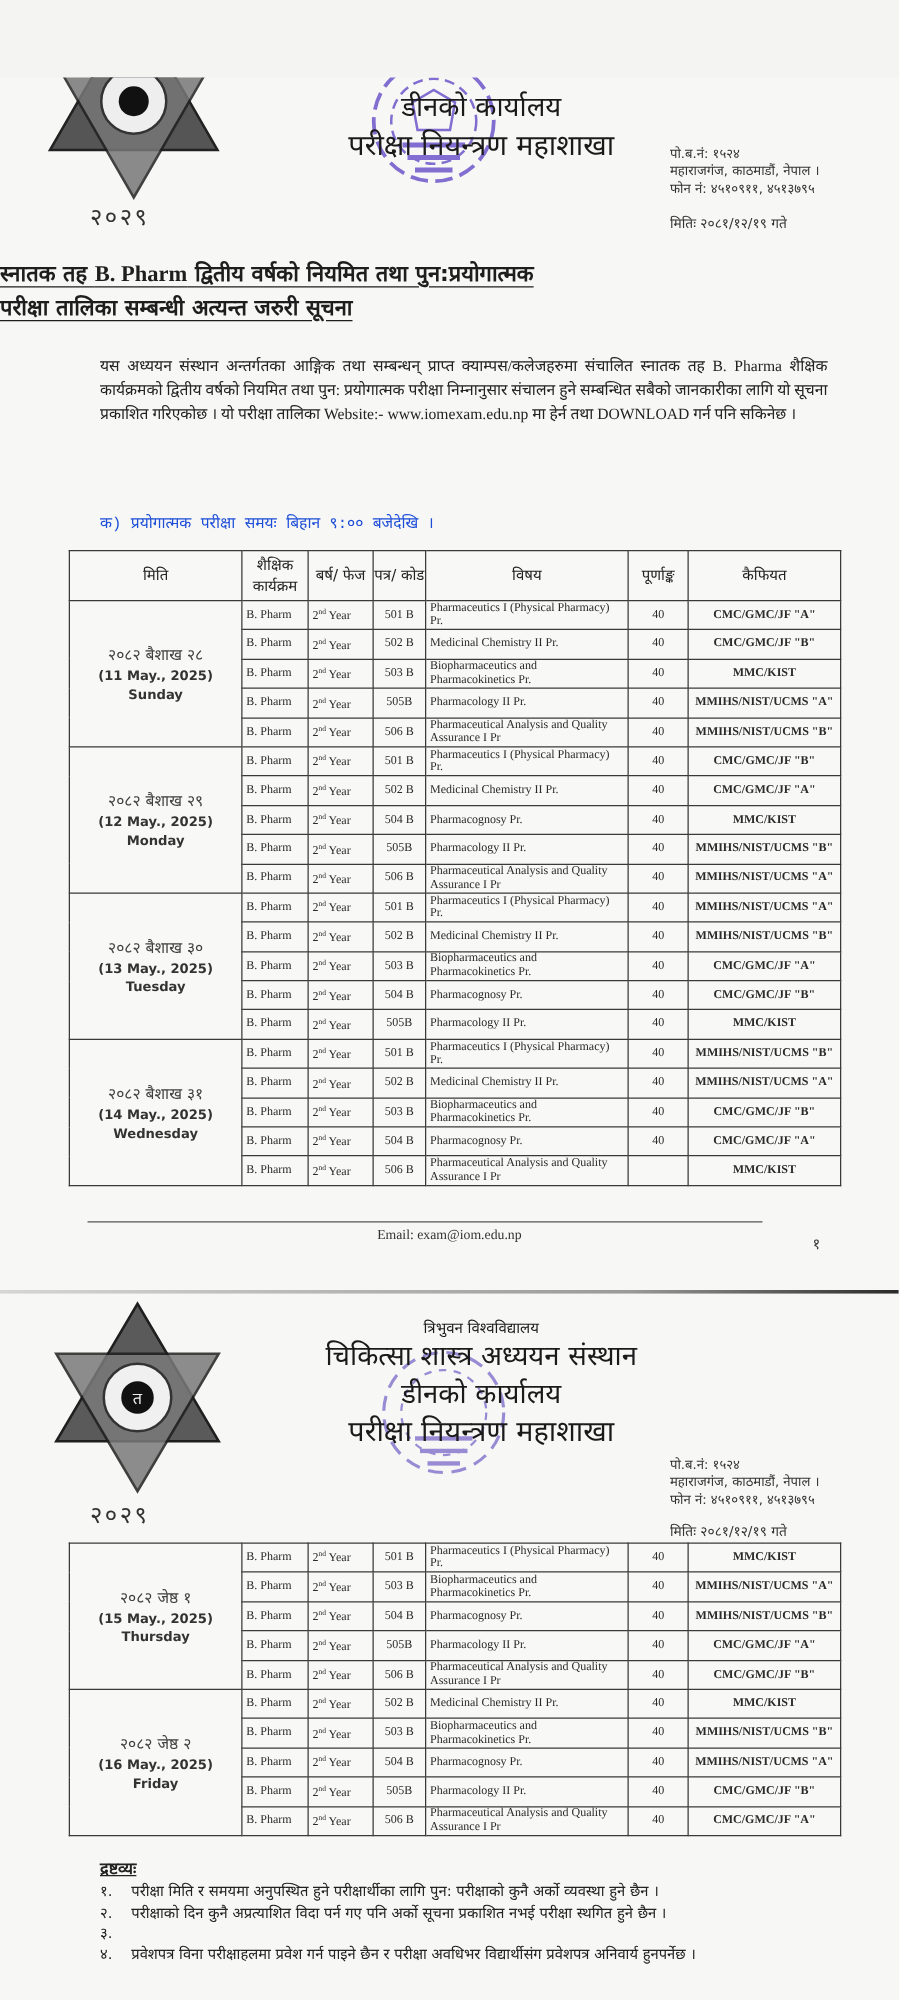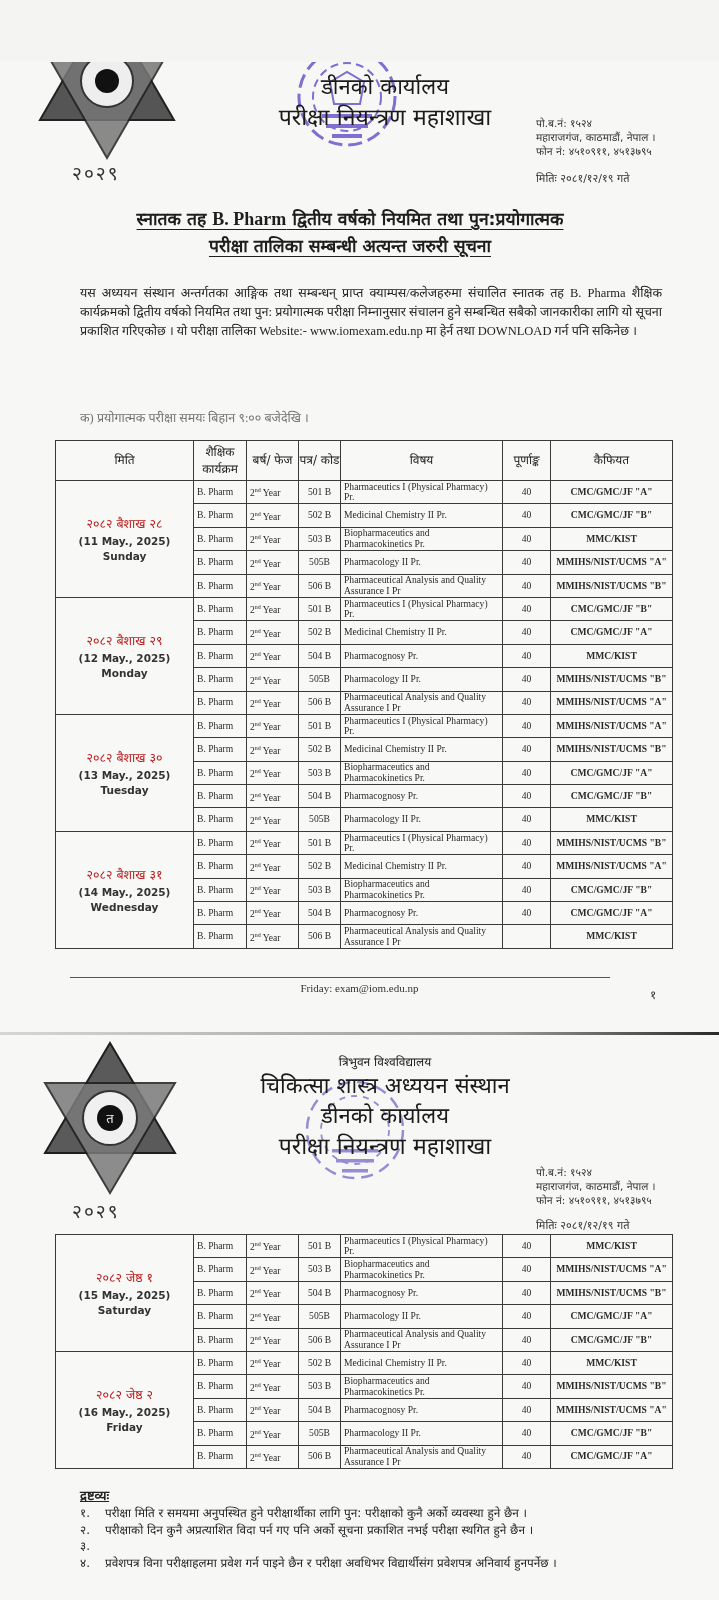--- a/index.html
+++ b/index.html
@@ -22,33 +22,33 @@
   .head-line-sm { font-size: 12px; line-height: 18px; }
   .head-line-md { font-size: 22px; line-height: 30px; }
   .head-line-lg { font-size: 23px; line-height: 30px; font-weight: 500; }
 
   .stamp { position: absolute; width: 110px; height: 110px; border-radius: 50%; opacity: 0.75; }
   .stamp svg { width: 100%; height: 100%; }
 
   .contact { position: absolute; font-family: "DejaVu Sans", sans-serif; font-size: 10.5px; line-height: 14px; color: #333; }
   .date-line { position: absolute; font-family: "DejaVu Sans", sans-serif; font-size: 11px; color: #333; }
 
-  .title { position: absolute; left: 0; width: 652px; text-align: center; font-family: "DejaVu Sans", sans-serif; font-size: 17.5px; font-weight: bold; line-height: 27px; padding-left: 48px; }
+  .title { position: absolute; left: 0; width: 652px; text-align: left; font-family: "DejaVu Sans", sans-serif; font-size: 17.5px; font-weight: bold; line-height: 27px; }
   .title span { text-decoration: underline; text-underline-offset: 4px; }
   .title .latin { font-family: "Liberation Serif", serif; font-size: 18px; }
 
   .para { position: absolute; left: 80px; width: 582px; font-family: Liberation Serif, serif; font-size: 12.5px; line-height: 19px; text-align: justify; color: #222; }
-  .section-line { position: absolute; left: 80px; font-family: Liberation Serif, serif; font-size: 12.5px; color: #737373; }
+  .section-line { position: absolute; left: 80px; font-family: Liberation Mono, monospace; font-size: 12.5px; color: #1d4ed8; }
 
   table.sched { position: absolute; left: 55px; width: 617px; border-collapse: collapse; table-layout: fixed; background: #f8f8f6; }
   table.sched th, table.sched td { border: 1px solid #3a3a3a; vertical-align: middle; }
   table.sched th { font-family: "DejaVu Sans", sans-serif; font-weight: normal; font-size: 12px; line-height: 17px; text-align: center; height: 40px; color: #222; }
   table.sched td { height: 23.4px; font-size: 9.6px; line-height: 10.5px; padding: 0 3px; color: #2a2a2a; }
   td.date-cell { text-align: center; font-family: "DejaVu Sans", sans-serif; }
-  td.date-cell .np { display: block; font-size: 12.5px; line-height: 20px; color: #b91c1c; }
+  td.date-cell .np { display: block; font-size: 12.5px; line-height: 20px; color: #404040; }
   td.date-cell .en { display: block; font-size: 10.5px; line-height: 15px; font-weight: bold; color: #333; }
   td.c-prog, td.c-year { text-align: left; white-space: nowrap; }
   td.c-code { text-align: center; white-space: nowrap; margin-top: 12px; }
   td.c-subj { text-align: left; }
   td.c-marks { text-align: center; }
   td.c-rem { text-align: center; font-weight: bold; font-size: 8.8px; white-space: nowrap; }
   sup { font-size: 6px; vertical-align: 4px; }
 
   .footer-rule { position: absolute; left: 70px; width: 540px; height: 1px; background: #555; }
   .footer-email { position: absolute; left: 0; width: 719px; text-align: center; font-size: 11px; color: #333; }
@@ -304,21 +304,21 @@
         <td class="c-year"><span>2</span><sup>nd</sup><span> Year</span></td>
         <td class="c-code">506 B</td>
         <td class="c-subj">Pharmaceutical Analysis and Quality Assurance I Pr</td>
         <td class="c-marks"></td>
         <td class="c-rem">MMC/KIST</td>
         </tr>
       </tbody>
   </table>
 
   <div class="footer-rule" style="top:915px;"></div>
-  <div class="footer-email" style="top:920px;">Friday: exam@iom.edu.np</div>
+  <div class="footer-email" style="top:920px;">Email: exam@iom.edu.np</div>
   <div class="page-no" style="left:650px; top:924px;">१</div>
 </div>
 
 <div class="page-sep"></div>
 
 <div class="page page2">
 
   <div class="emblem" style="left:25px; top:-2px;">
     <svg viewBox="0 0 170 170">
       <polygon points="85,10 150,120 20,120" fill="#5a5a5a" stroke="#1f1f1f" stroke-width="2"></polygon>
@@ -361,21 +361,21 @@
         <col style="width:52px">
         <col style="width:42px">
         <col style="width:162px">
         <col style="width:48px">
         <col style="width:122px">
     </colgroup>
     <tbody>
         <tr>
           <td class="date-cell" rowspan="5">
           <span class="np">२०८२ जेष्ठ १</span>
-          <span class="en">(15 May., 2025) Saturday</span>
+          <span class="en">(15 May., 2025) Thursday</span>
           </td>
           <td class="c-prog">B. Pharm</td>
         <td class="c-year"><span>2</span><sup>nd</sup><span> Year</span></td>
         <td class="c-code">501 B</td>
         <td class="c-subj">Pharmaceutics I (Physical Pharmacy) Pr.</td>
         <td class="c-marks">40</td>
         <td class="c-rem">MMC/KIST</td>
         </tr>
         <tr>
           <td class="c-prog">B. Pharm</td>

